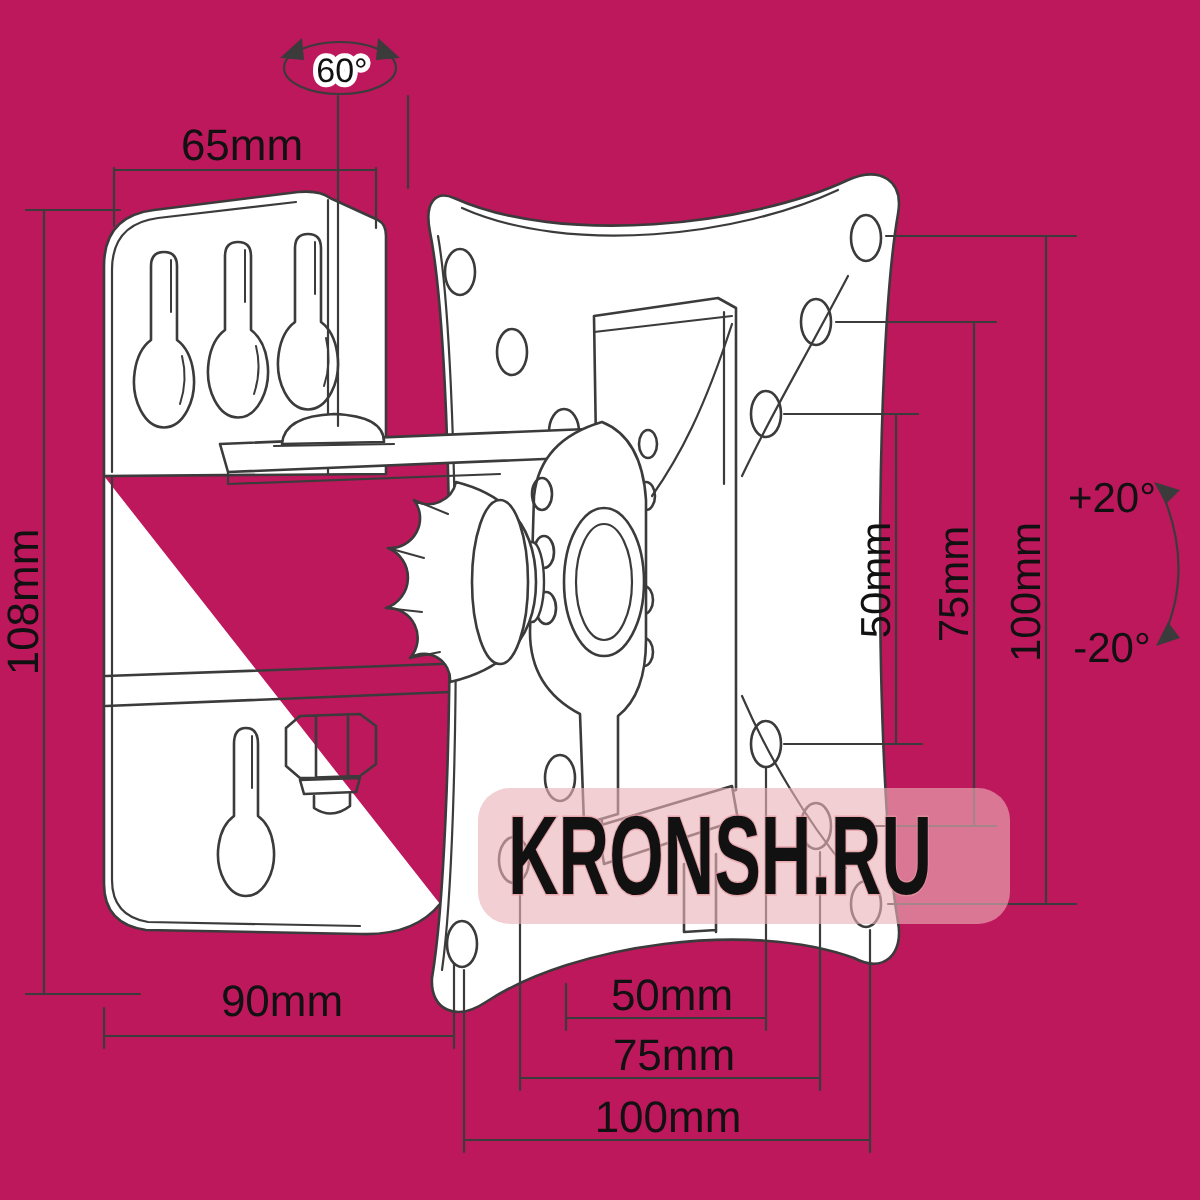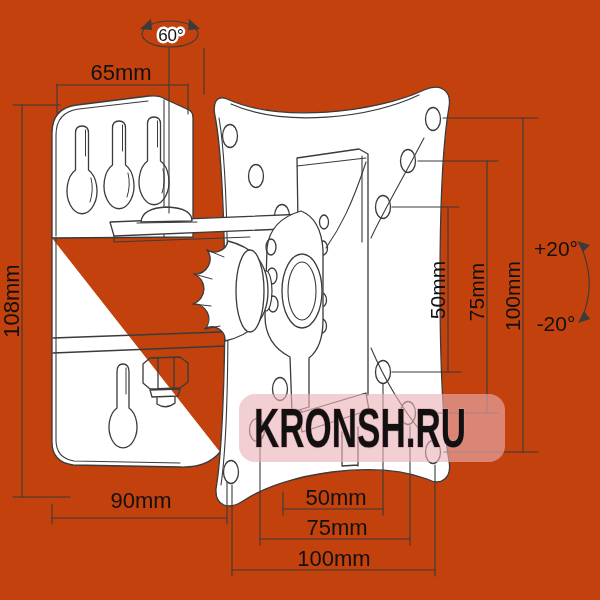--- a/index.html
+++ b/index.html
@@ -1,16 +1,16 @@
 <!DOCTYPE html>
 <html><head>
 <meta charset="utf-8">
 <style>
   html,body{margin:0;padding:0;background:#ffffff;}
-  #stage{position:relative;width:600px;height:600px;background:#c2410c;overflow:hidden;
+  #stage{position:relative;width:600px;height:600px;background:#be185d;overflow:hidden;
          font-family:"Liberation Sans", sans-serif;}
   svg{display:block;}
   text{font-family:"Liberation Sans", sans-serif;fill:#111111;}
   .halo{paint-order:stroke;stroke:#ffffff;stroke-width:5px;}
 </style>
 </head>
 <body>
 
 <div id="stage">
 <svg width="600" height="600" viewBox="0 0 600 600">

